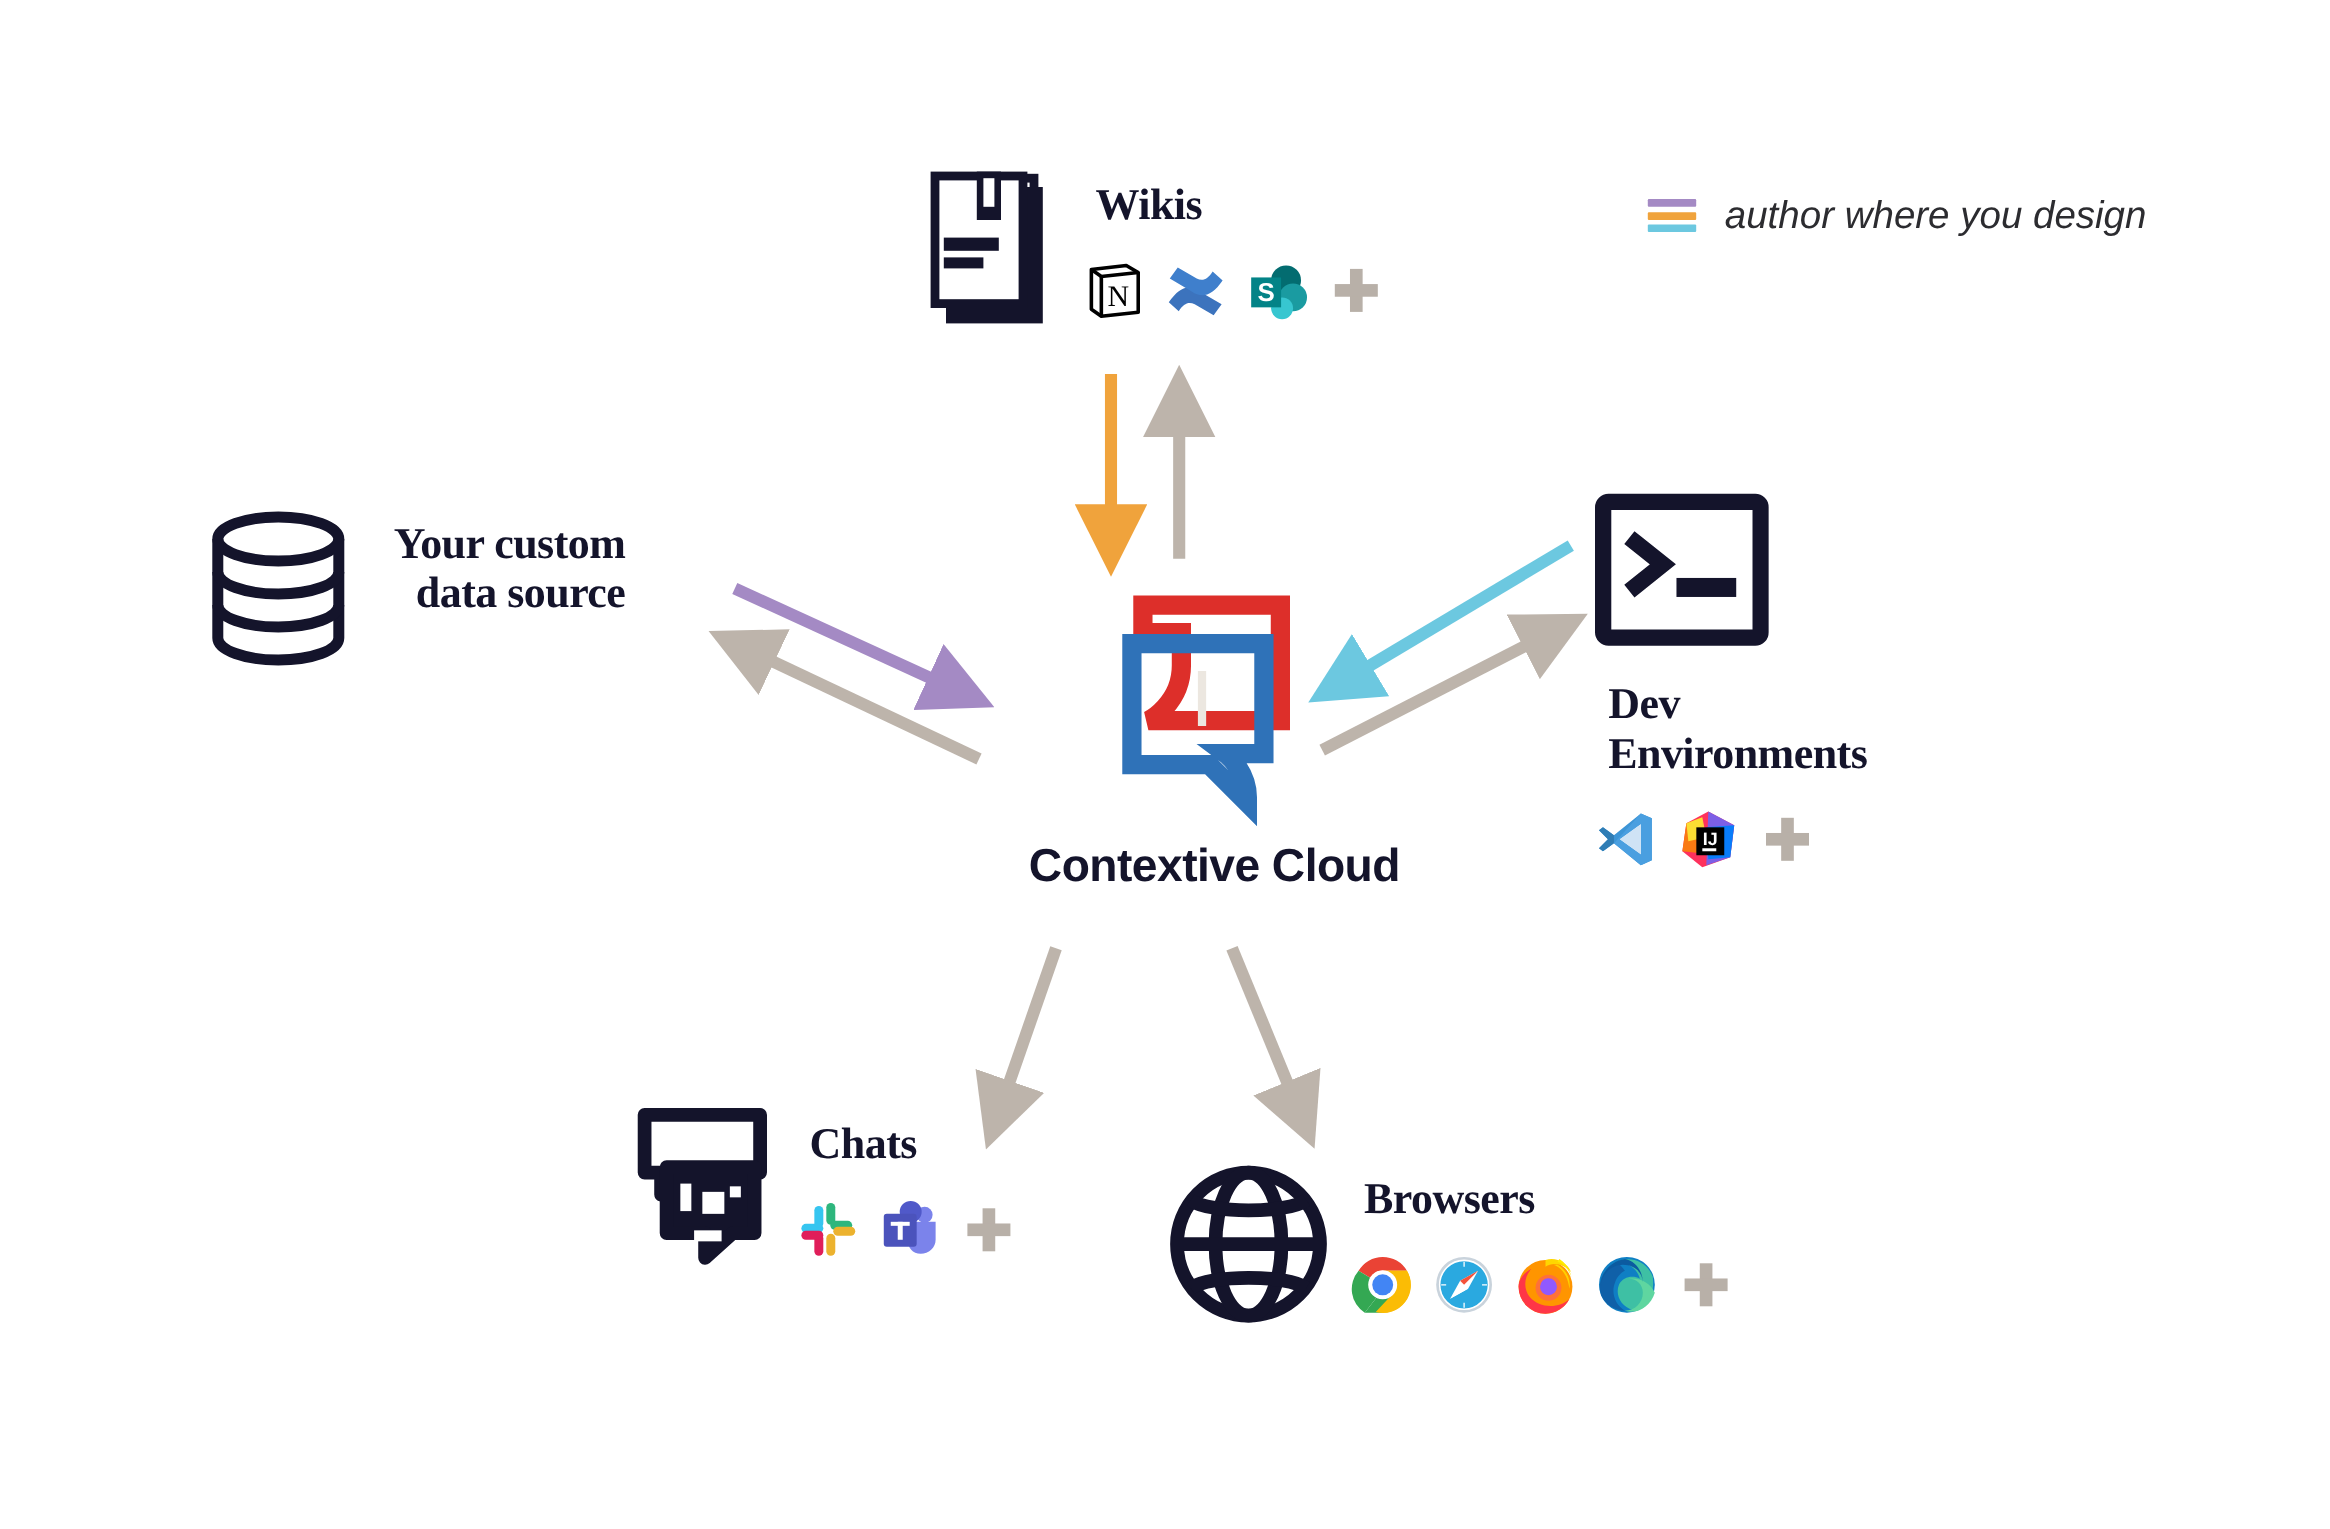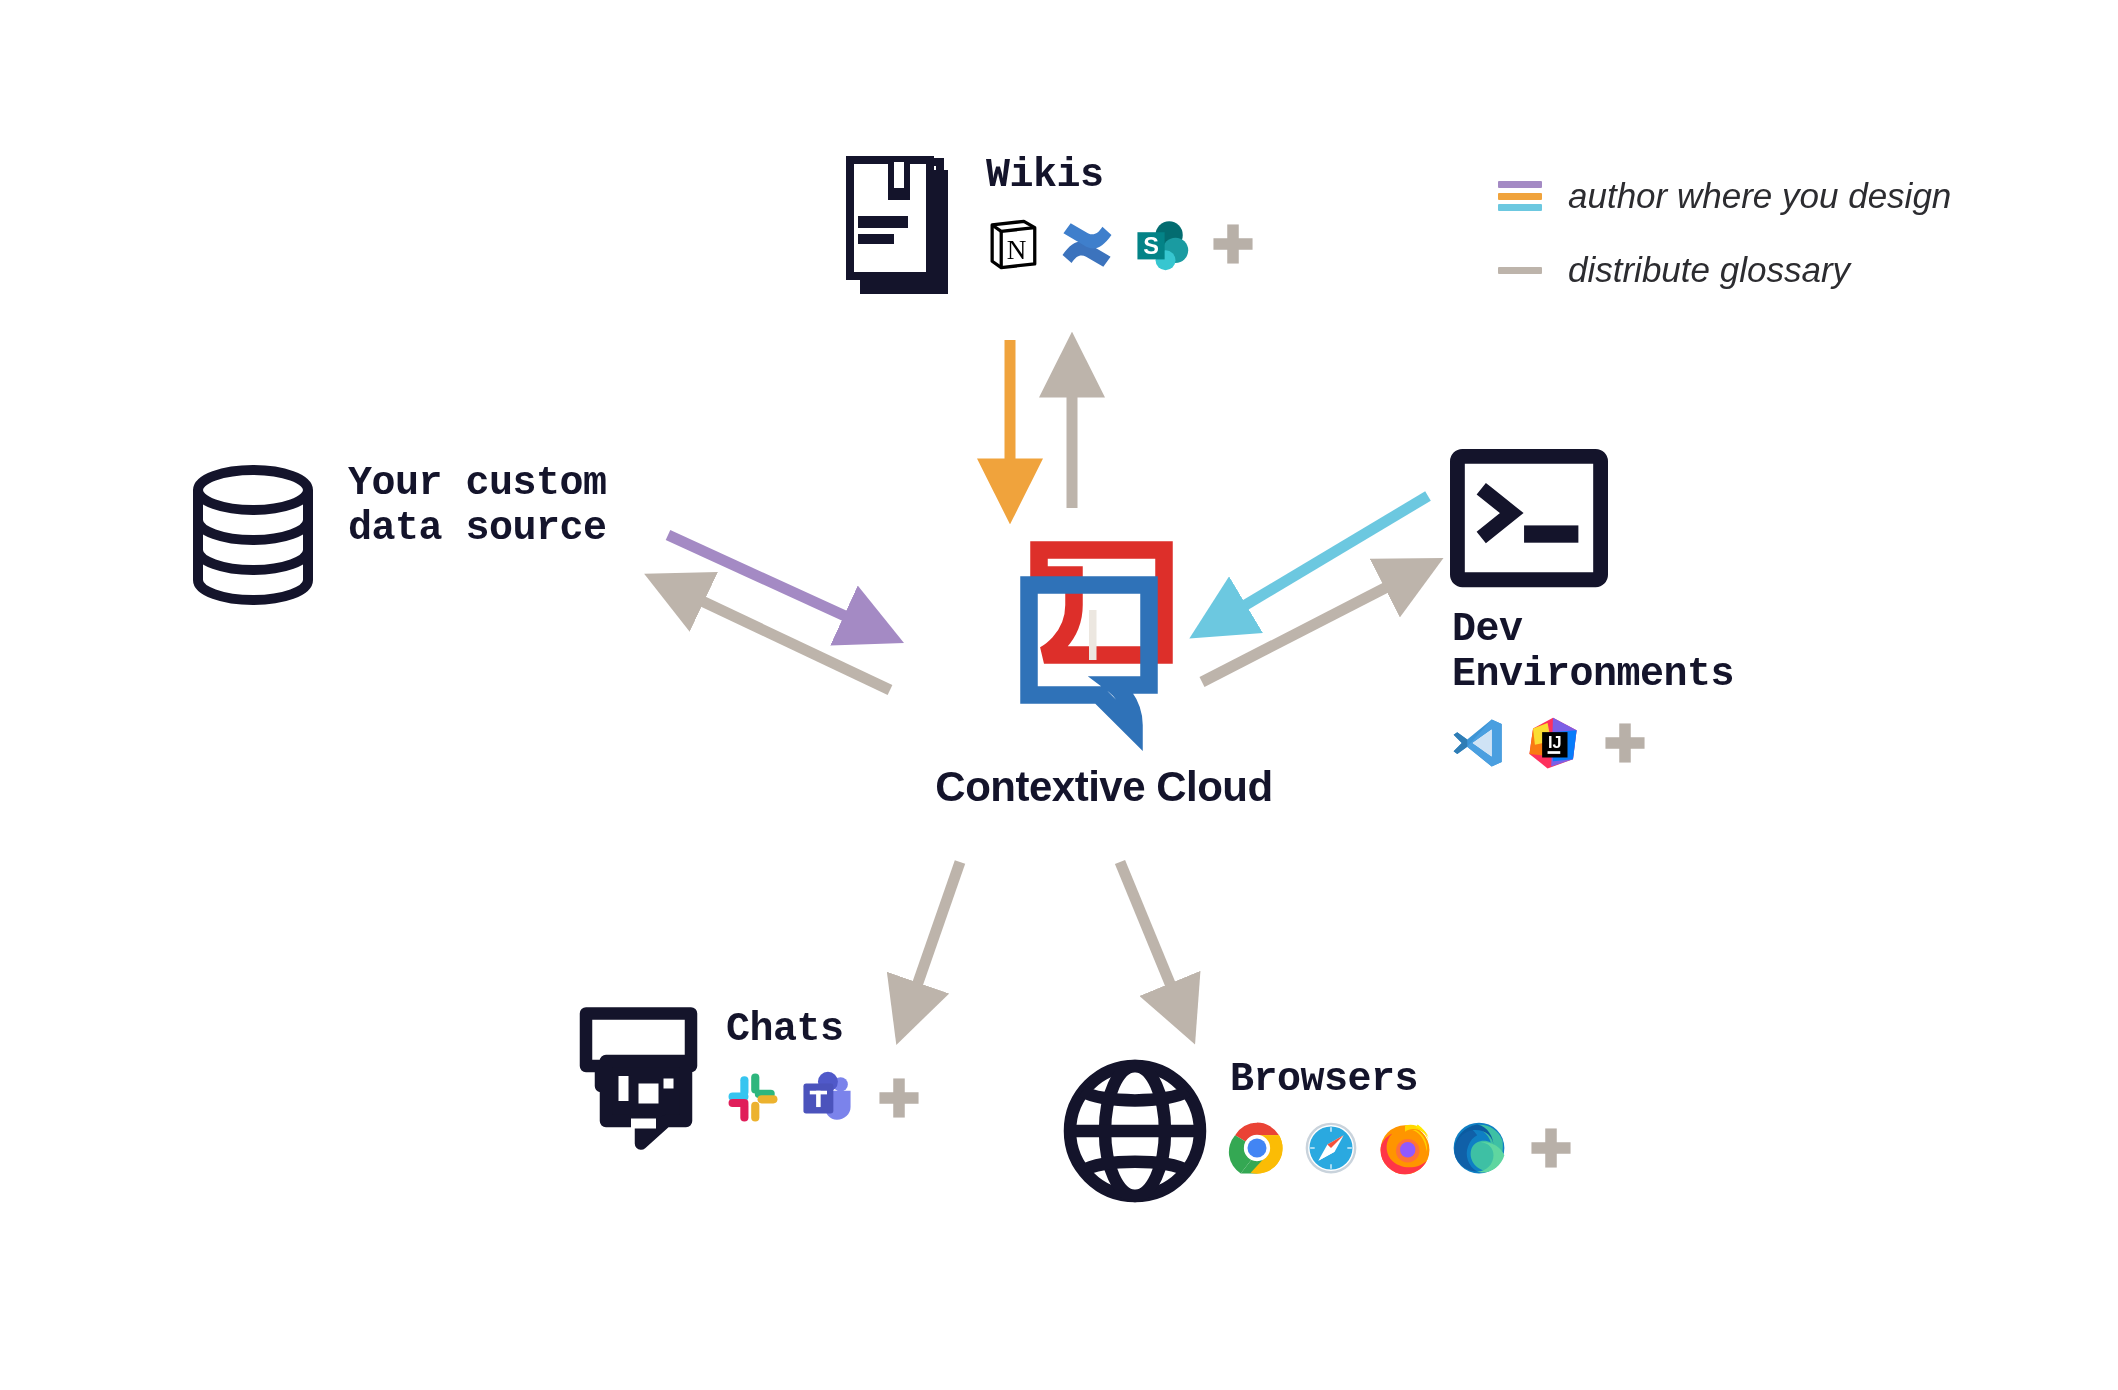--- a/index.html
+++ b/index.html
@@ -29,28 +29,28 @@
   .node-icon {
     flex: 0 0 auto;
     display: block;
   }
   .node-body {
     display: flex;
     flex-direction: column;
     align-items: flex-start;
   }
   .node-label {
-    font-family: Liberation Mono, monospace;
+    font-family: Liberation Serif, serif;
     font-weight: 700;
     font-size: 40px;
     line-height: 1.12;
     color: #14142b;
     letter-spacing: -0.5px;
     white-space: pre-line;
-    margin: 2px;
+    margin: 12px;
   }
   .tool-row {
     display: flex;
     align-items: center;
     gap: 16px;
     margin-top: 14px;
   }
   .tool-row .tool {
     width: 58px;
     height: 58px;
@@ -167,26 +167,20 @@
 
 <div id="legend">
   <div class="legend-row">
     <span class="swatch-multi">
       <span style="background:#a48ac4"></span>
       <span style="background:#f0a33c"></span>
       <span style="background:#6cc8e0"></span>
     </span>
     <span class="legend-text">author where you design</span>
   </div>
-  <div class="legend-row">
-    <span class="swatch-single">
-      <span style="background:#bdb4ab"></span>
-    </span>
-    <span class="legend-text">distribute glossary</span>
-  </div>
 </div>
 
 <div class="node" id="node-wikis" style="left:838px; top:152px;">
   <svg class="node-icon" width="128" height="150" viewBox="0 0 64 75">
     <rect x="7" y="3" width="46" height="60" fill="#14142b"></rect>
     <rect x="11" y="7" width="38" height="52" fill="#ffffff"></rect>
     <rect x="11" y="9" width="44" height="62" fill="#14142b"></rect>
     <rect x="4" y="2" width="44" height="62" fill="#14142b"></rect>
     <rect x="8" y="6" width="36" height="54" fill="#ffffff"></rect>
     <rect x="25" y="2" width="11" height="22" fill="#14142b"></rect>

